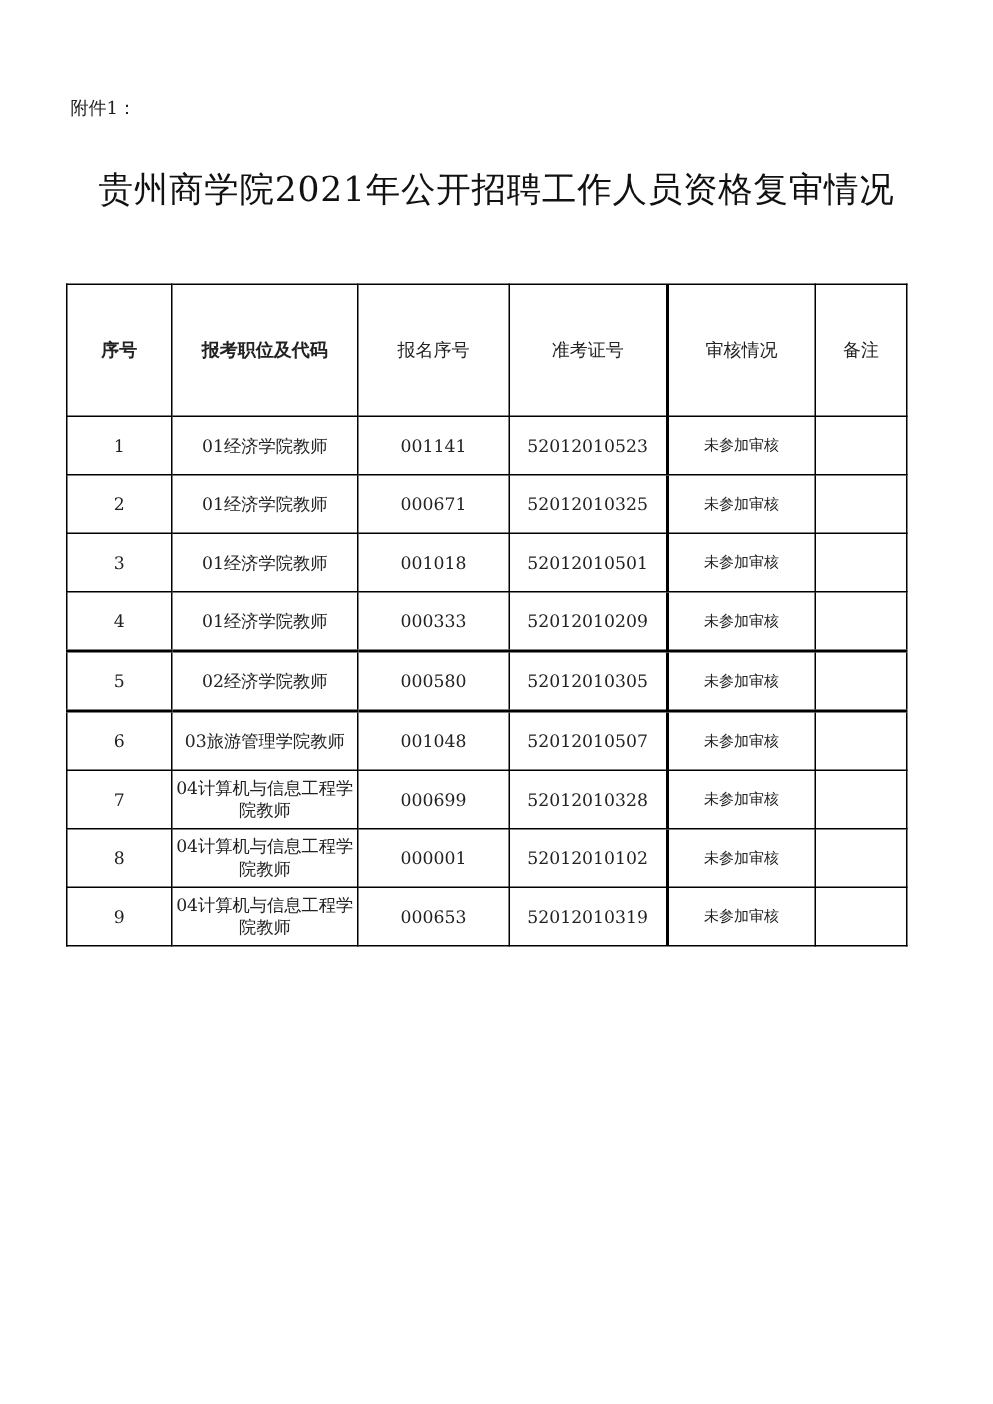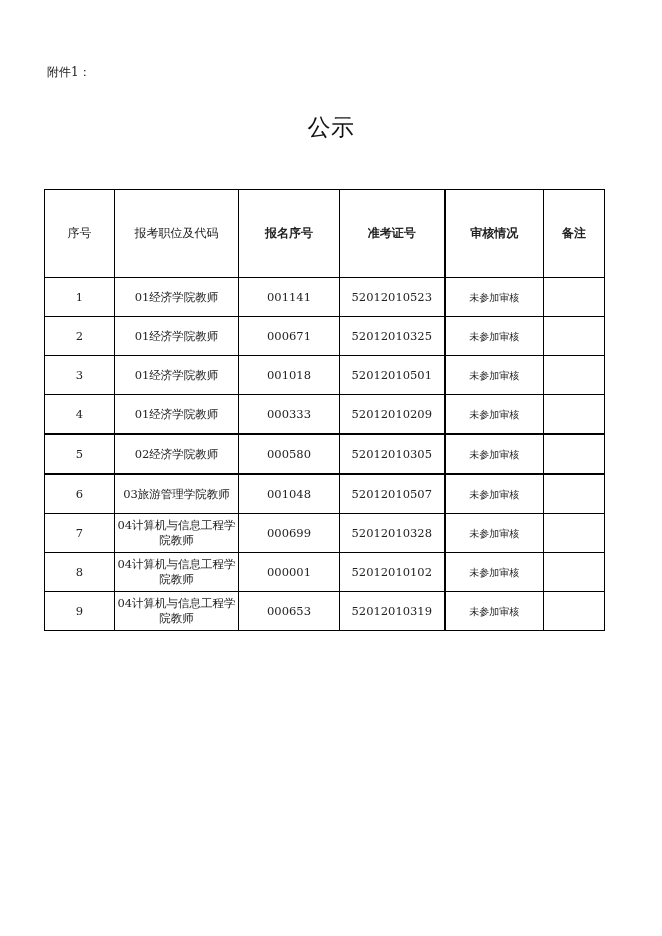--- a/index.html
+++ b/index.html
@@ -4,34 +4,34 @@
   <style>
     html, body { margin: 0; padding: 0; background: #ffffff; }
     body { width: 662px; height: 936px; position: relative; overflow: hidden;
            font-family: "DejaVu Serif", "Liberation Serif", serif; color: #111; }
     .attachment { position: absolute; left: 47px; top: 64px; font-size: 12px; color: #222; }
     .title { position: absolute; left: 0; top: 112px; width: 662px; text-align: center;
              font-size: 23px; line-height: 31px; color: #111; letter-spacing: 0.5px; }
     table { position: absolute; left: 44px; top: 189px; border-collapse: collapse; table-layout: fixed; }
     td, th { border: 1px solid #000; text-align: center; vertical-align: middle; padding: 0 2px;
              font-size: 11.5px; line-height: 15px; color: #222; }
-    th { height: 87px; font-family: "DejaVu Sans", "Liberation Sans", sans-serif; font-weight: normal; font-size: 12px; }
-    th.bold { font-weight: bold; }
+    th { height: 87px; font-family: "DejaVu Sans", "Liberation Sans", sans-serif; font-weight: bold; font-size: 12px; }
+    th.bold { font-weight: normal; }
     td { height: 38px; }
     .thick-left { border-left: 2px solid #000; }
     tr.thick-top td { border-top: 2px solid #000; }
     .col-status { font-family: "DejaVu Sans", "Liberation Sans", sans-serif; font-size: 10px; }
     .col-pos { font-size: 11.5px; }
   </style>
 </head>
 <body>
 
 <div class="attachment">附件1：</div>
 <div class="title">
-  <div>公示</div>
+  <div>贵州商学院2021年公开招聘工作人员资格复审情况</div>
 </div>
 
 <table>
   <colgroup>
     <col style="width:70px">
     <col style="width:124px">
     <col style="width:101px">
     <col style="width:105px">
     <col style="width:99px">
     <col style="width:61px">

